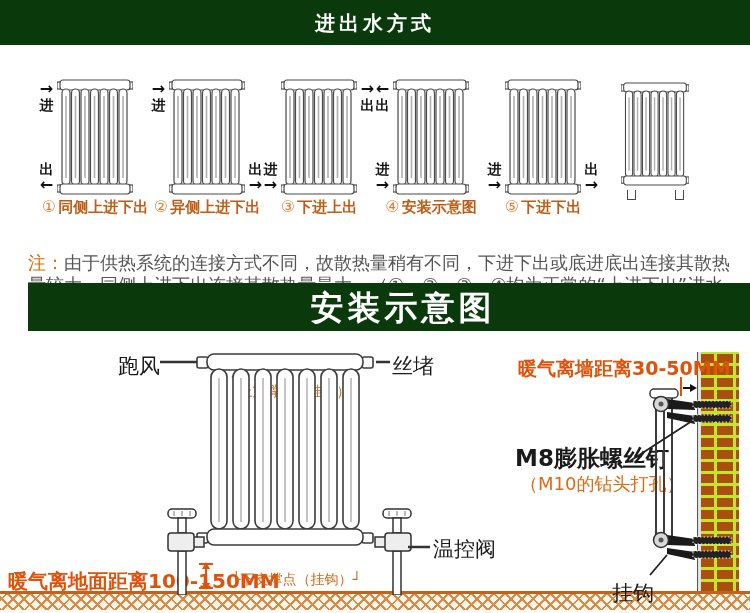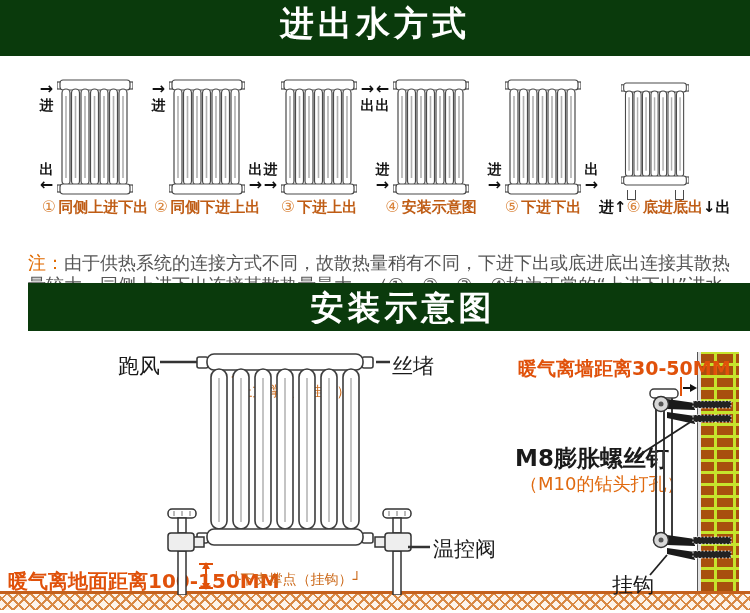--- a/index.html
+++ b/index.html
@@ -1,21 +1,21 @@
 <!DOCTYPE html>
 <html><head>
 <meta charset="utf-8">
 <style>
   * { margin:0; padding:0; box-sizing:border-box; }
   html,body { width:750px; height:613px; background:#fff; font-family:"DejaVu Sans","Liberation Sans",sans-serif; overflow:hidden; }
   #page { position:relative; width:750px; height:613px; background:#fff; }
 
   
   .banner { position:absolute; left:0; width:750px; background:#0a3a0c; color:#fff; text-align:center; font-weight:bold; }
-  #banner-top { top:0; height:56px; line-height:47px; font-size:34px; letter-spacing:4px; }
+  #banner-top { top:0; height:45px; line-height:47px; font-size:20px; letter-spacing:4px; }
   #banner-install { top:283px; height:48px; line-height:50px; font-size:33px; letter-spacing:4px;margin-left:28px; }
 
   
   #diagrams { position:absolute; top:45px; left:0; width:750px; height:185px; }
   .cells { position:absolute; top:33px; left:39px; width:672px; display:flex; }
   .cell { position:relative; width:112px; height:122px; }
   .rad { position:absolute; top:0; left:18px; }
   .cell.narrow .rad { left:22px; }
   .nozzle { position:absolute; width:9px; height:10px; top:112px; background:#fff; border:1.5px solid #4a4a4a; border-top:none; }
   .arrgrp { position:absolute; width:17px; text-align:center; line-height:1.05; }
@@ -46,21 +46,21 @@
           background:
             repeating-linear-gradient(0deg,transparent 0 9px,#c6e42c 9px 12px),
             repeating-linear-gradient(90deg,#a8500e 0 16px,#c6e42c 16px 19px); }
   .ilabel { position:absolute; color:#1a1a1a; font-size:21px; white-space:nowrap; }
   .dlabel { position:absolute; color:#e0510a; font-weight:bold; white-space:nowrap; }
   #wall-distance { left:518px; top:25px; font-size:19px; }
   #floor-distance { left:8px; top:237px; font-size:20px; }
   #airvent-label { left:118px; top:21px; }
   #plug-label { left:392px; top:21px; }
   #thermostat-label { left:433px; top:204px; }
-  #hook-label { left:612px; top:240px; }
+  #hook-label { left:612px; top:248px; }
   #screw-label { left:515px; top:112px; font-size:23px; font-weight:600; color:#1a1a1a; position:absolute; white-space:nowrap; }
   #screw-sub { left:520px; top:141px; font-size:18px; color:#e06a10; position:absolute; white-space:nowrap; }
   .support { position:absolute; color:#cc6a1b; font-size:14px; white-space:nowrap; }
   #upper-support { left:230px; top:52px; }
   #lower-support { left:232px; top:240px; }
   .support .s-arrow { position:absolute; top:-11px; font-size:13px; font-weight:bold; }
   .support .a1 { left:-1px; } .support .a2 { right:-1px; }
   .support .s-br { font-size:14px; }
   svg.layer { position:absolute; }
   #overlay { left:0; top:0; z-index:6; }
@@ -180,25 +180,24 @@
         <svg class="rad" width="68" height="112">
             <use href="#radsym"></use>
           </svg>
         <div class="nozzle" style="left:28px"></div>
         <div class="nozzle" style="left:76px"></div>
       </div>
     </div>
 
     <div class="caption">
       <div class="cap-cell"><span class="num">①</span><span>同侧上进下出</span></div>
-      <div class="cap-cell"><span class="num">②</span><span>同侧下进上出</span></div>
+      <div class="cap-cell"><span class="num">②</span><span>异侧上进下出</span></div>
       <div class="cap-cell"><span class="num">③</span><span>下进上出</span></div>
       <div class="cap-cell"><span class="num">④</span><span>安装示意图</span></div>
       <div class="cap-cell"><span class="num">⑤</span><span>下进下出</span></div>
-      <div class="cap-cell"><span class="blk">进</span><span class="varr">↑</span><span class="num">⑥</span><span>底进底出</span><span class="varr">↓</span><span class="blk">出</span></div>
     </div>
   </div>
 
   <div id="note"><span class="prefix">注：</span><span>由于供热系统的连接方式不同，故散热量稍有不同，下进下出或底进底出连接其散热量较大，同侧上进下出连接其散热量最大。（①、②、③、④均为正常的“上进下出”进水方式，在下单时，默认为上进下出）</span></div>
 
   <div class="banner" id="banner-install">安装示意图</div>
 
   <div id="install">
 
     <div id="floor"></div>

